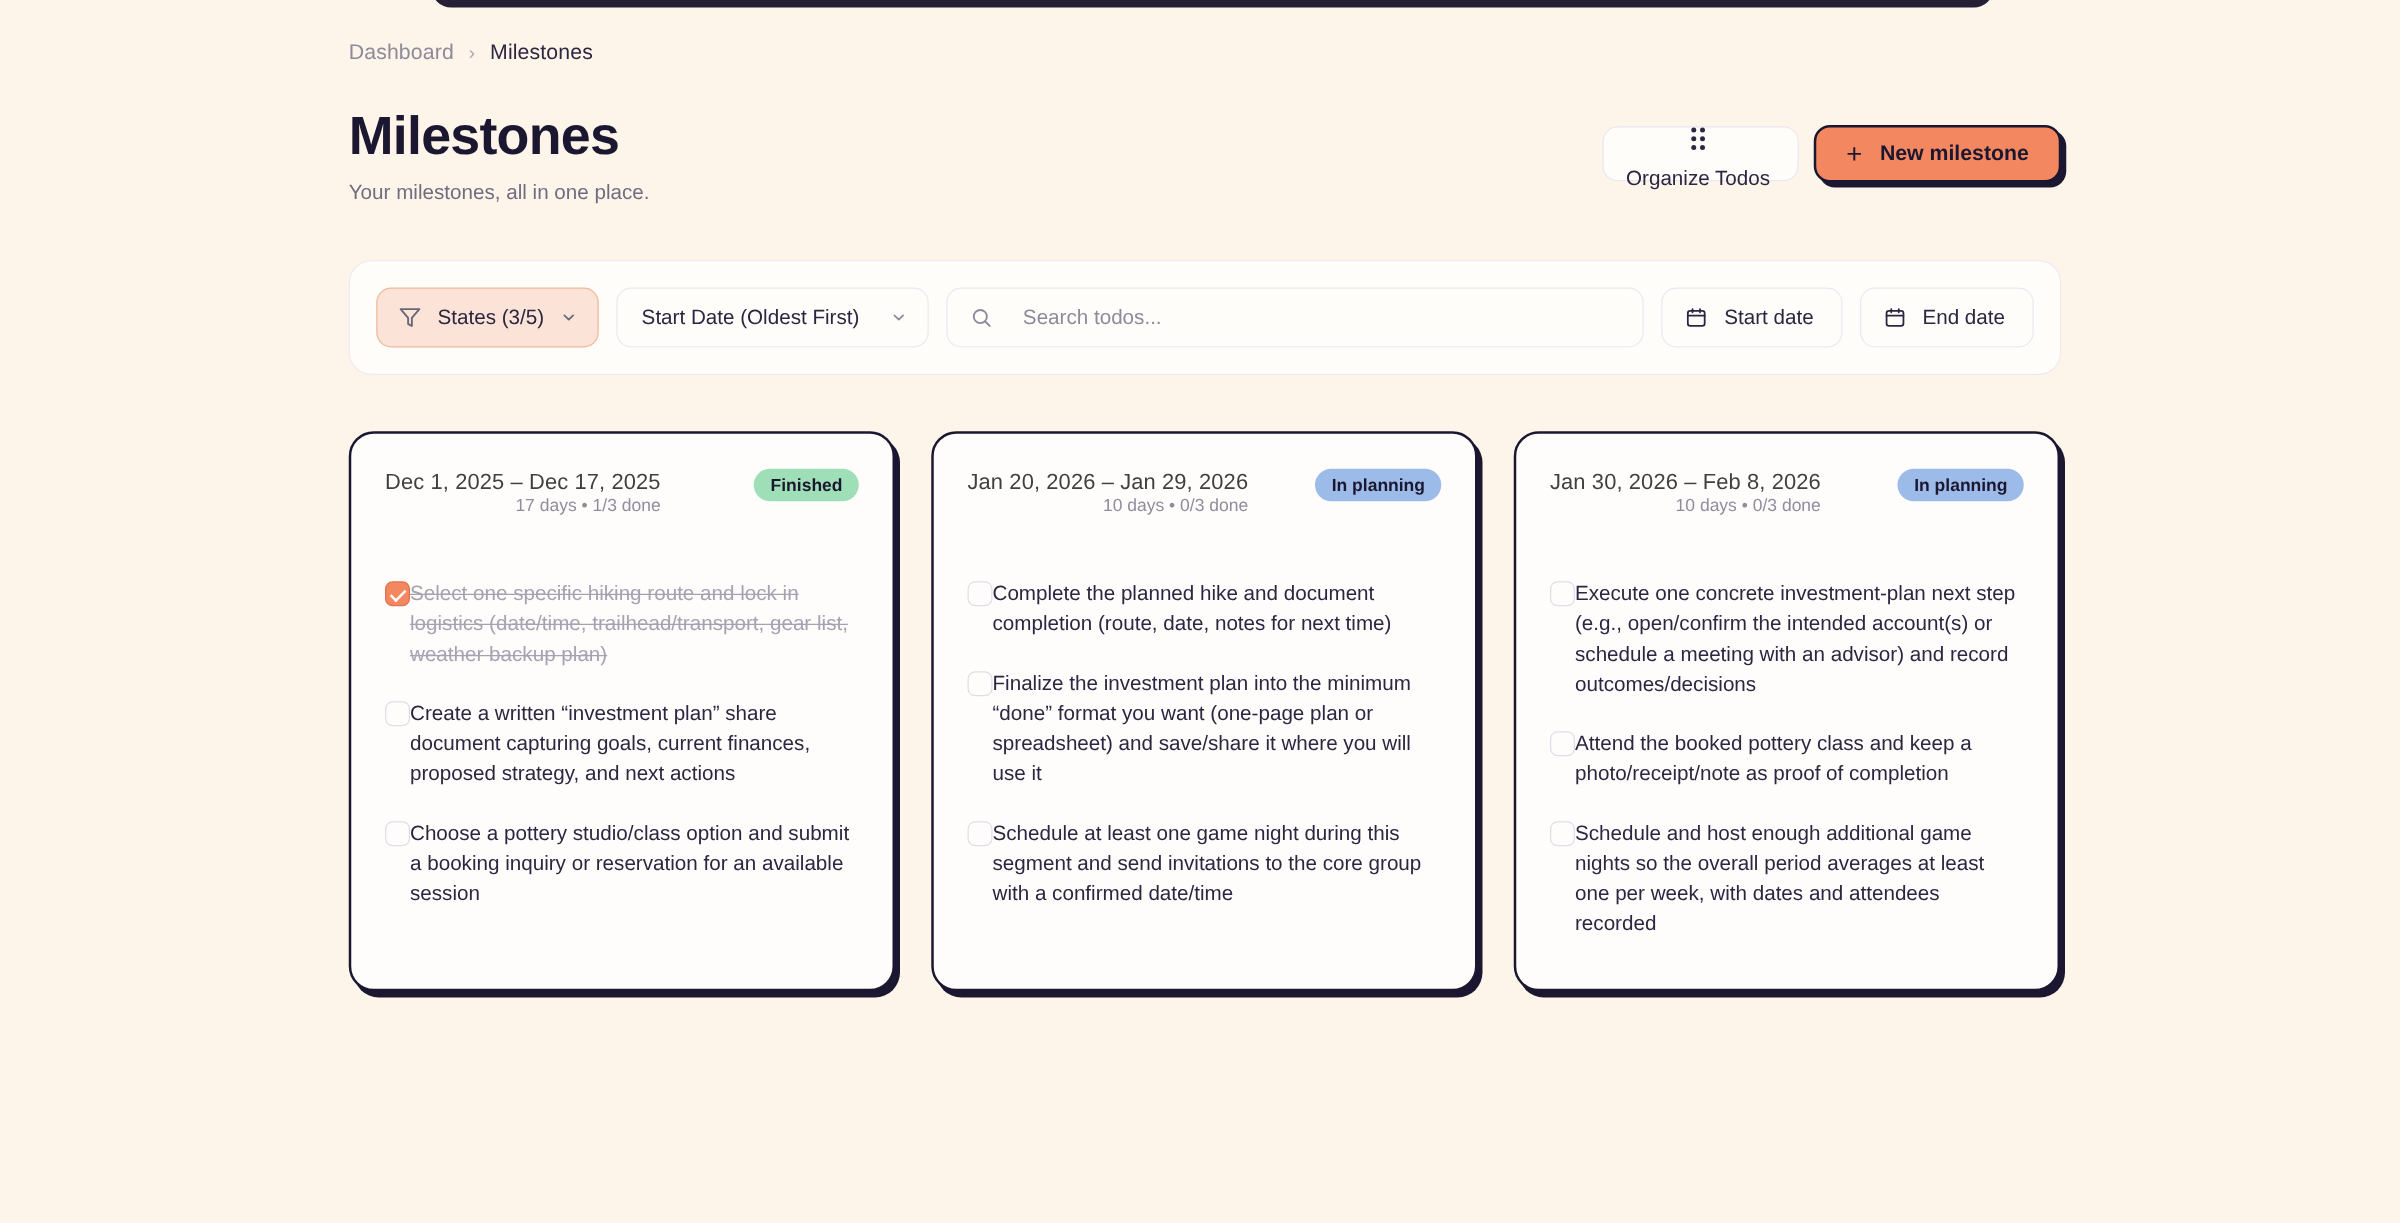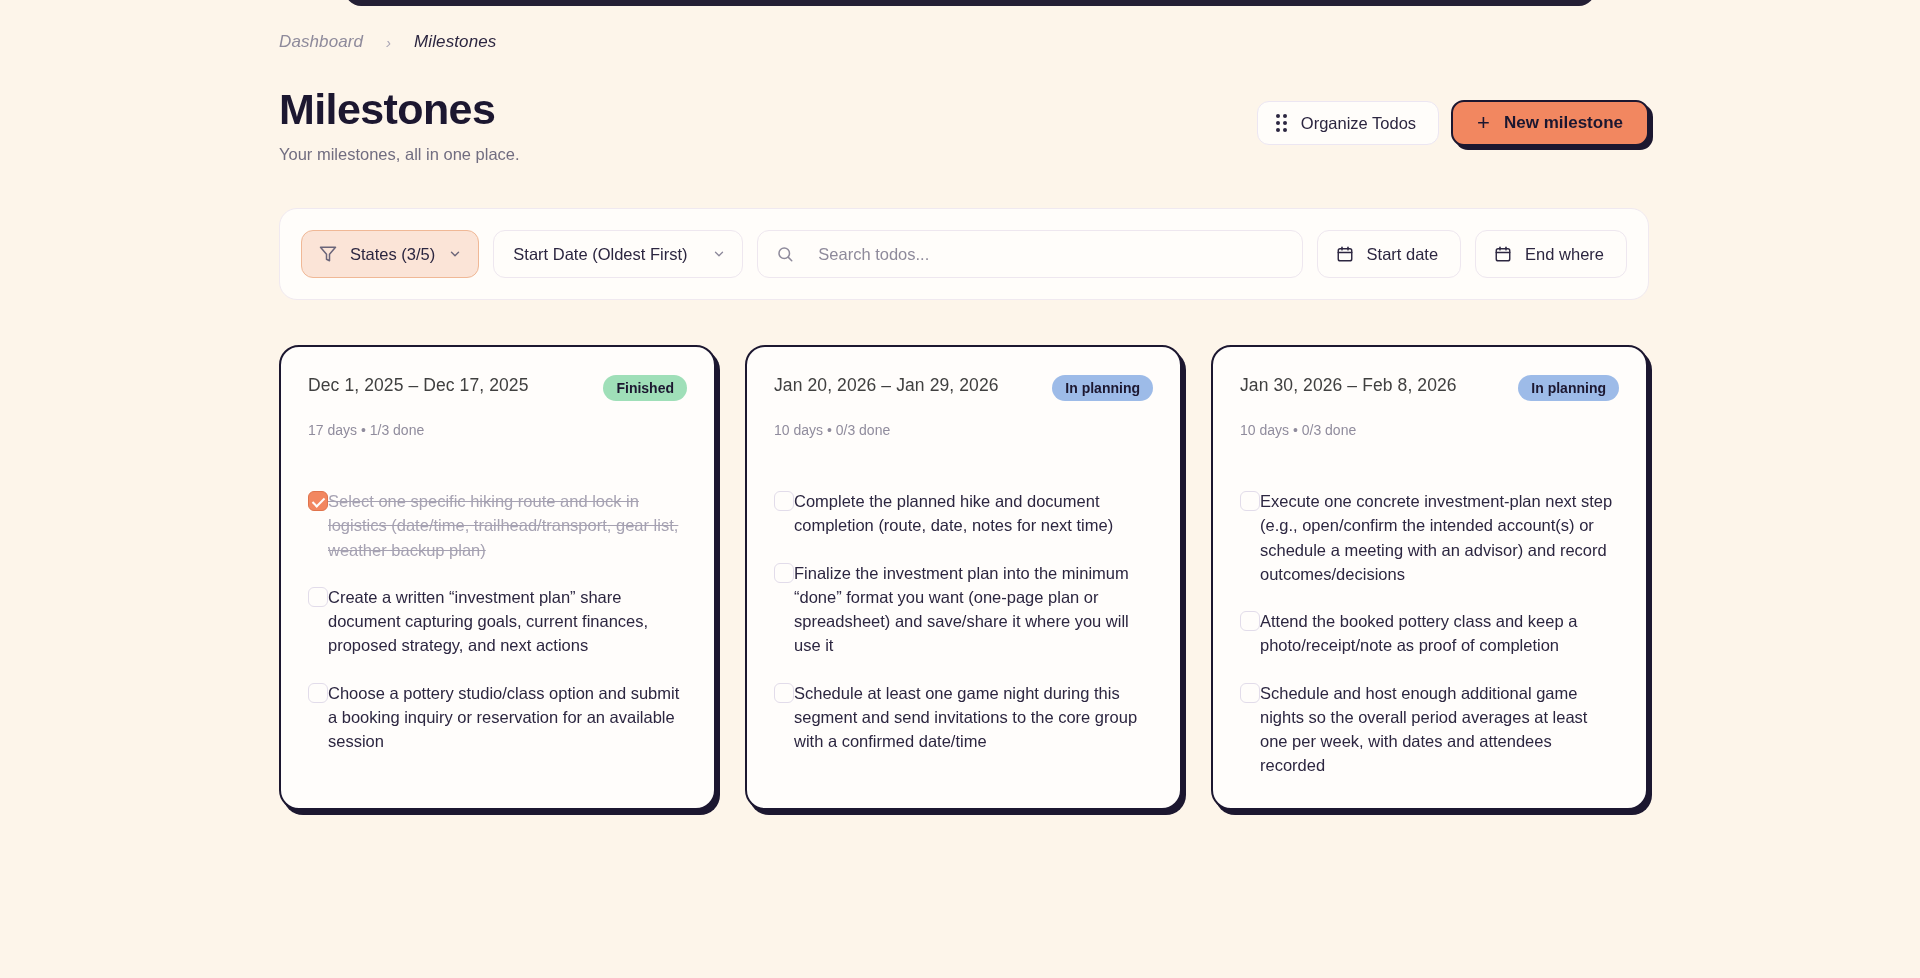--- a/index.html
+++ b/index.html
@@ -32,24 +32,23 @@
     position: absolute;
     left: 279px;
     top: 30px;
     width: 1370px;
   }
 
   
   .breadcrumb {
     display: flex;
     align-items: center;
-    gap: 23px;
+    gap: 12px;
     height: 24px;
     font-size: 17px;
-    font-style: italic;
   }
   .crumb-link { color: #8e8a9b; letter-spacing: .1px; }
   .crumb-sep { color: #a9a5b5; font-size: 15px; line-height: 1; }
   .crumb-current { color: #2c2640; letter-spacing: .1px; }
 
   
   .header-row {
     display: flex;
     align-items: flex-start;
     justify-content: space-between;
@@ -78,20 +77,21 @@
     align-items: center;
     gap: 14px;
     height: 44px;
     padding: 0 22px 0 18px;
     background: #fffdfa;
     border: 1.5px solid #ece6f2;
     border-radius: 12px;
     font-size: 16.5px;
     color: #2c2640;
     cursor: pointer;
+    flex-direction: column;
   }
   .grip {
     display: grid;
     grid-template-columns: repeat(2, 4px);
     grid-template-rows: repeat(3, 4px);
     gap: 3px;
   }
   .grip i { display: block; width: 4px; height: 4px; border-radius: 50%; background: #2c2640; }
 
   .btn-new {
@@ -186,21 +186,21 @@
     box-shadow: 4px 5px 0 #1c1730;
     padding: 28px 27px 30px 27px;
   }
   .card-head {
     display: flex;
     align-items: flex-start;
     justify-content: space-between;
     gap: 10px;
   }
   .card-dates { font-size: 17.5px; color: #404040; letter-spacing: .1px; }
-  .card-meta { margin-top: 26px; font-size: 14px; color: #908c9d; }
+  .card-meta { margin-top: 0; font-size: 14px; color: #908c9d; text-align: right; }
   .badge {
     flex: none;
     padding: 5px 13px;
     border-radius: 999px;
     font-size: 14px;
     font-weight: 700;
     color: #1c1730;
     white-space: nowrap;
   }
   .badge-finished { background: #9fdfb8; }
@@ -332,21 +332,21 @@
 
       <div class="pill pill-date">
         <span>
           <svg width="18" height="18" viewBox="0 0 24 24" fill="none" stroke="#2c2640" stroke-width="1.9" stroke-linecap="round" stroke-linejoin="round">
               <rect x="3" y="5" width="18" height="16" rx="2.5"></rect>
               <line x1="3" y1="10" x2="21" y2="10"></line>
               <line x1="8" y1="3" x2="8" y2="6.5"></line>
               <line x1="16" y1="3" x2="16" y2="6.5"></line>
             </svg>
         </span>
-        <span>End where</span>
+        <span>End date</span>
       </div>
 
     </div>
 
     <div class="cards" id="cards">
         <div class="card">
           <div class="card-head">
             <div>
               <div class="card-dates">Dec 1, 2025 – Dec 17, 2025</div>
               <div class="card-meta">17 days • 1/3 done</div>

